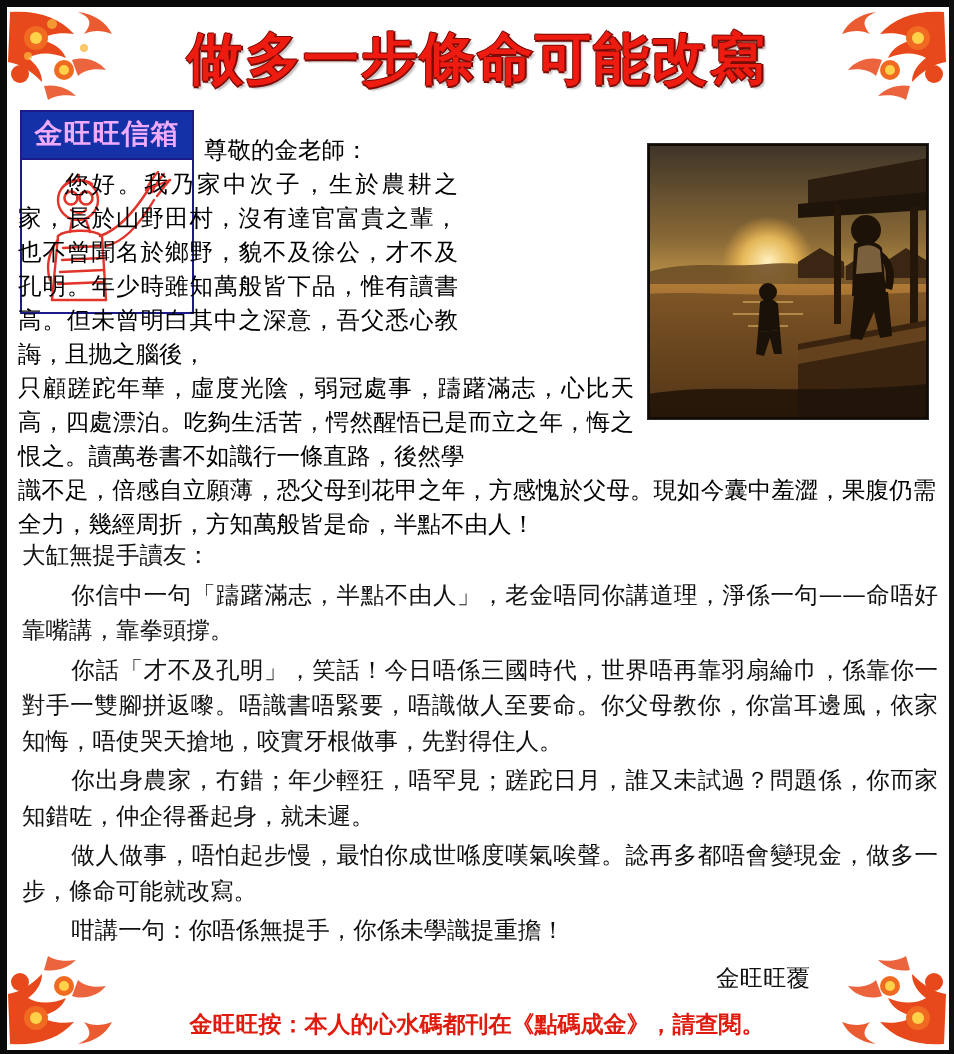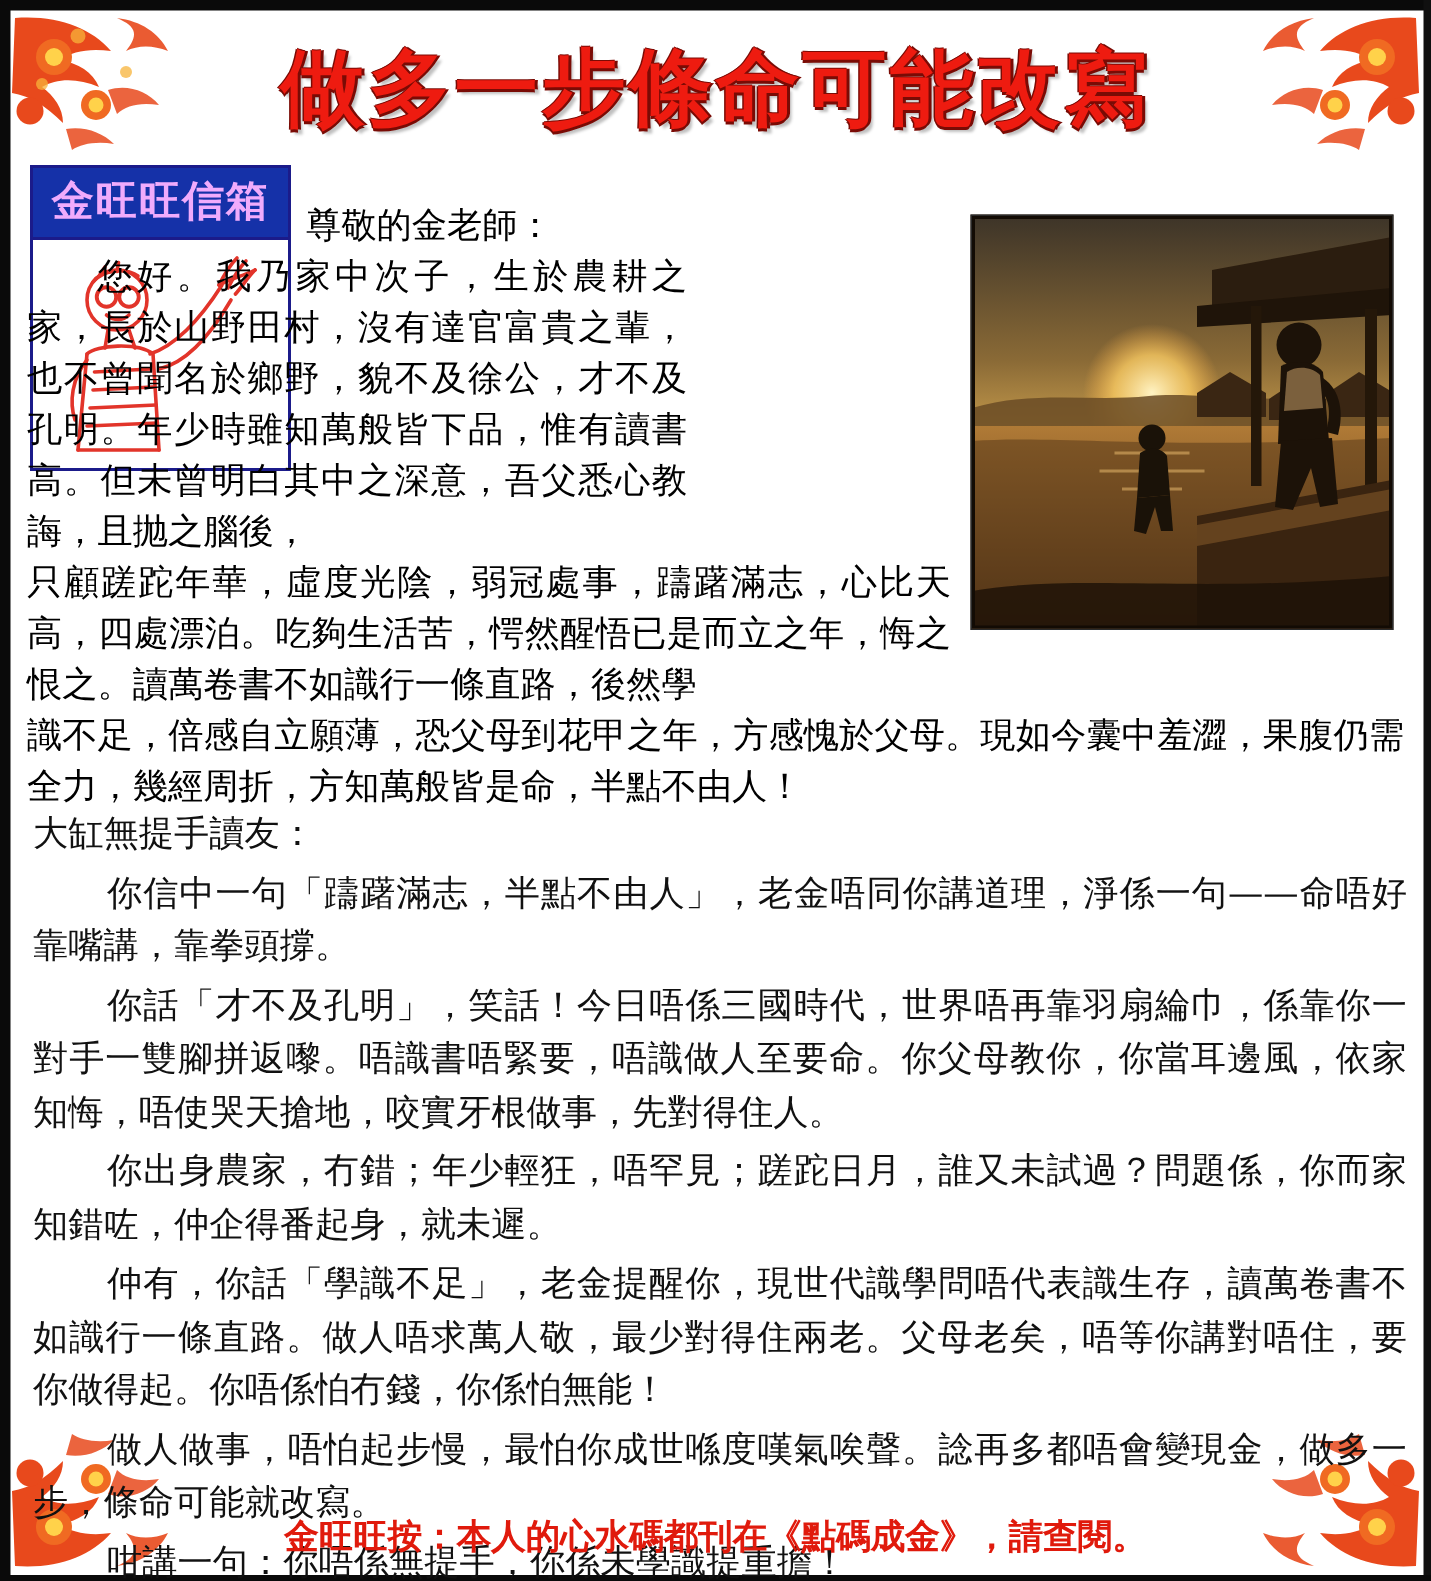--- a/index.html
+++ b/index.html
@@ -370,21 +370,20 @@
     <p class="para-wrap indent">您好。我乃家中次子，生於農耕之家，長於山野田村，沒有達官富貴之輩，也不曾聞名於鄉野，貌不及徐公，才不及孔明。年少時雖知萬般皆下品，惟有讀書高。但未曾明白其中之深意，吾父悉心教誨，且抛之腦後，</p>
     <p class="para-mid">只顧蹉跎年華，虛度光陰，弱冠處事，躊躇滿志，心比天高，四處漂泊。吃夠生活苦，愕然醒悟已是而立之年，悔之恨之。讀萬卷書不如識行一條直路，後然學</p>
     <p class="para-full">識不足，倍感自立願薄，恐父母到花甲之年，方感愧於父母。現如今囊中羞澀，果腹仍需全力，幾經周折，方知萬般皆是命，半點不由人！</p>
   </div>
 
   <div class="reply">
     <p>大缸無提手讀友：</p>
     <p class="ind">你信中一句「躊躇滿志，半點不由人」，老金唔同你講道理，淨係一句——命唔好靠嘴講，靠拳頭撐。</p>
     <p class="ind">你話「才不及孔明」，笑話！今日唔係三國時代，世界唔再靠羽扇綸巾，係靠你一對手一雙腳拼返嚟。唔識書唔緊要，唔識做人至要命。你父母教你，你當耳邊風，依家知悔，唔使哭天搶地，咬實牙根做事，先對得住人。</p>
     <p class="ind">你出身農家，冇錯；年少輕狂，唔罕見；蹉跎日月，誰又未試過？問題係，你而家知錯咗，仲企得番起身，就未遲。</p>
-    <p class="ind">仲有，你話「學識不足」，老金提醒你，現世代識學問唔代表識生存，讀萬卷書不如識行一條直路。做人唔求萬人敬，最少對得住兩老。父母老矣，唔等你講對唔住，要你做得起。你唔係怕冇錢，你係怕無能！</p>
     <p class="ind">做人做事，唔怕起步慢，最怕你成世喺度嘆氣唉聲。諗再多都唔會變現金，做多一步，條命可能就改寫。</p>
     <p class="ind">咁講一句：你唔係無提手，你係未學識提重擔！</p>
     <p class="sign">金旺旺覆</p>
   </div>
 
   <div class="footer-note">金旺旺按：本人的心水碼都刊在《點碼成金》，請查閱。</div>
 
 </div>
 
 </body></html>

